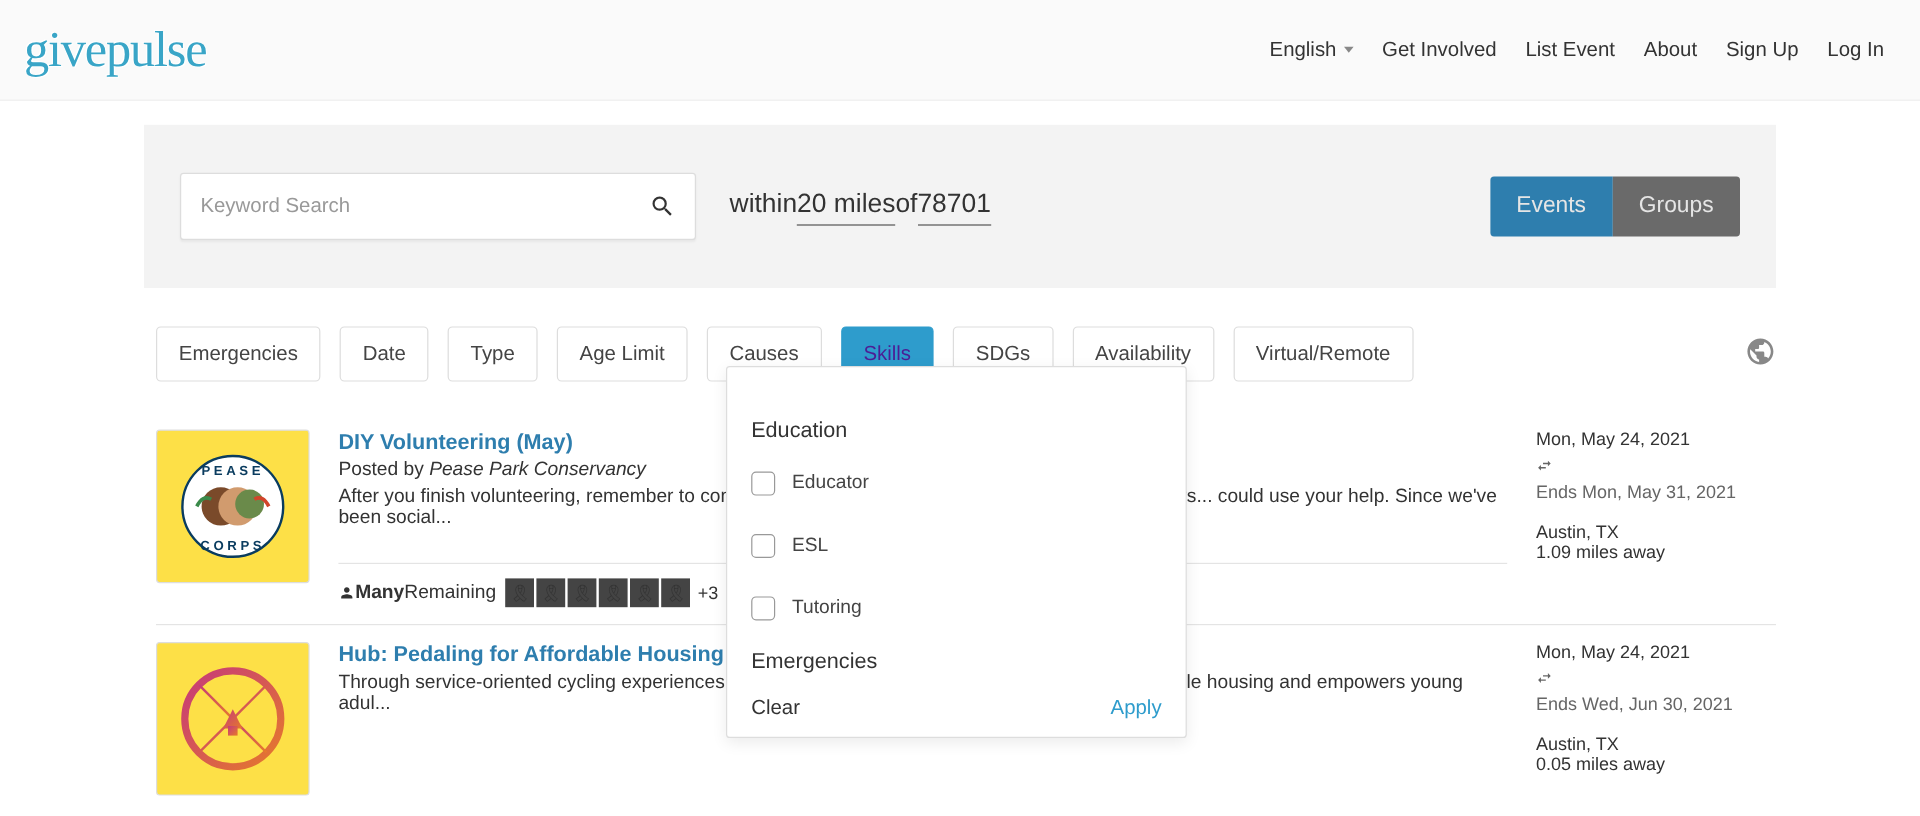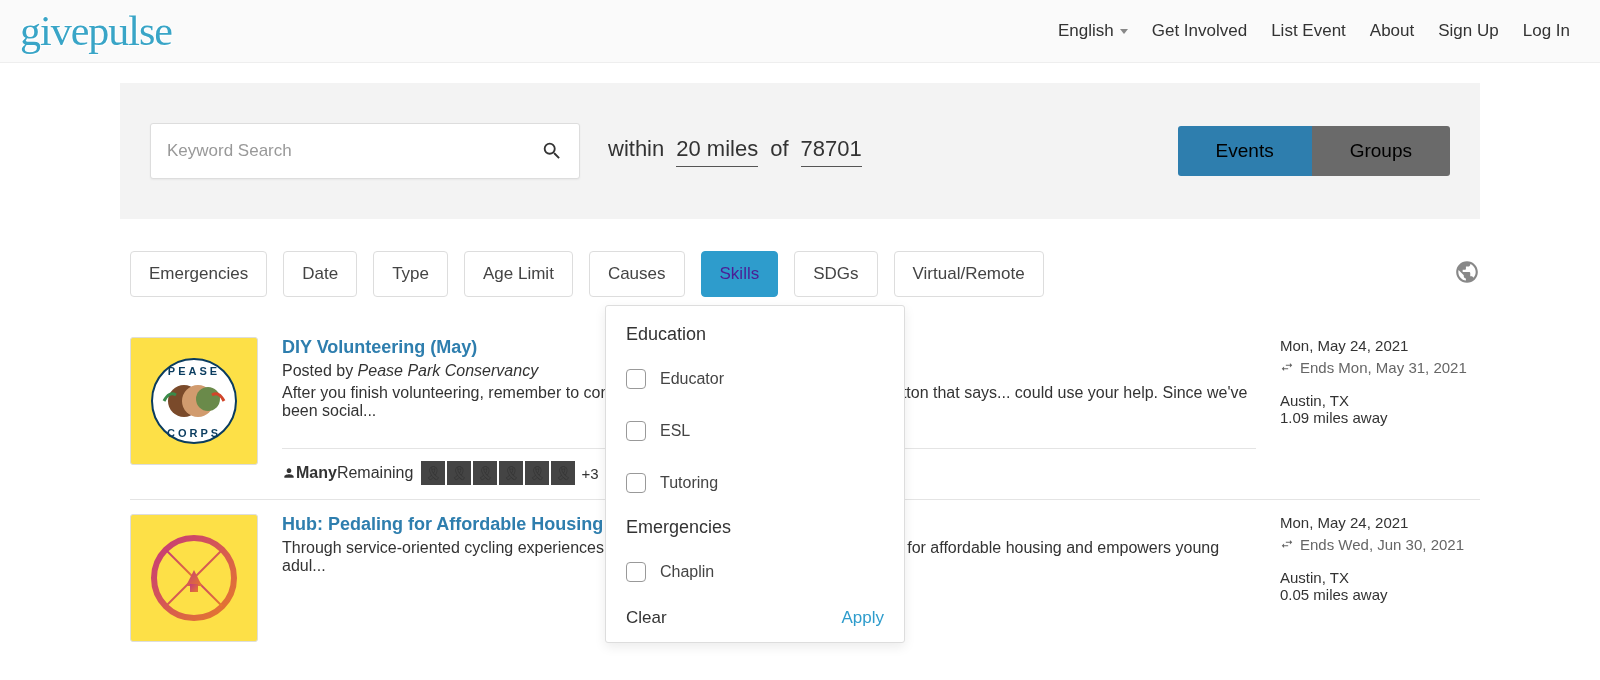--- a/index.html
+++ b/index.html
@@ -14,21 +14,21 @@
   }
 
   
   .header {
     display: flex;
     justify-content: space-between;
     align-items: center;
     padding: 10px 30px 10px 20px;
     border-bottom: 1px solid #eee;
     background: #fafafa;
-    height: 63px;
+    height: 84px;
   }
   .logo {
     font-family: Georgia, serif;
     font-size: 42px;
     font-weight: 500;
     color: #39a5c7;
     text-shadow: 1px 1px 0 #fff, -1px -1px 0 #fff;
     letter-spacing: -1px;
   }
   .nav {
@@ -74,35 +74,35 @@
     color: #333;
   }
   .search-input::placeholder { color: #999; }
   .search-icon-svg { width: 22px; height: 22px; fill: #333; }
 
   .search-text {
     font-size: 22px;
     color: #333;
     display: flex;
     align-items: baseline;
-    gap: 12px;
+    gap: 0;
   }
   .underlined {
     border-bottom: 1px solid #555;
     padding-bottom: 4px;
   }
 
   .toggle-group {
     margin-left: auto;
     display: flex;
   }
   .toggle-btn {
-    padding: 14px 38px;
+    padding: 14px 22px;
     font-size: 19px;
-    color: #000000;
+    color: #e5e5e5;
     cursor: pointer;
     border: none;
   }
   .toggle-events { background: #2e7eae; border-radius: 3px 0 0 3px; }
   .toggle-groups { background: #6a6a6a; border-radius: 0 3px 3px 0; }
 
   
   .filter-row {
     display: flex;
     align-items: center;
@@ -125,26 +125,26 @@
     border-color: #2e9ccc;
   }
   .globe-wrap { margin-left: auto; }
   .globe-icon { width: 26px; height: 26px; fill: #888; }
 
   
   .dropdown {
     position: absolute;
     top: 305px;
     left: 605px;
-    width: 300px;
+    width: 384px;
     background: #fff;
     border: 1px solid #ddd;
     border-radius: 3px;
     box-shadow: 0 4px 12px rgba(0,0,0,0.08);
-    padding: 16px 20px 14px 20px;
+    padding: 40px 20px 14px 20px;
     z-index: 10;
   }
   .dd-section-title {
     font-size: 18px;
     color: #333;
     margin-bottom: 14px;
     margin-top: 2px;
   }
   .dd-option {
     display: flex;
@@ -222,21 +222,21 @@
   }
   .plus3 { font-size: 15px; color: #333; margin-left: 4px; }
 
   .listing-side {
     width: 200px;
     flex-shrink: 0;
     font-size: 15px;
     color: #333;
   }
   .date-main { font-weight: 400; margin-bottom: 4px; }
-  .date-line { color: #666; display: flex; align-items: flex-start; gap: 6px; line-height: 1.3; margin-bottom: 14px; }
+  .date-line { color: #666; display: flex; align-items: flex-start; gap: 6px; line-height: 1.3; margin-bottom: 14px; flex-direction: column; }
   .swap-icon { width: 14px; height: 14px; margin-top: 2px; flex-shrink: 0; }
   .loc { margin-top: 8px; }
 </style>
 </head>
 <body>
 
 <div class="header">
   <div class="logo">givepulse</div>
   <div class="nav">
     <div class="nav-item">
@@ -271,20 +271,21 @@
 </div>
 
 <div class="filter-row">
   <div class="filter-pill">Emergencies</div>
   <div class="filter-pill">Date</div>
   <div class="filter-pill">Type</div>
   <div class="filter-pill">Age Limit</div>
   <div class="filter-pill">Causes</div>
   <div class="filter-pill active">Skills</div>
   <div class="filter-pill">SDGs</div>
+  <div class="filter-pill">Availability</div>
   <div class="filter-pill">Virtual/Remote</div>
   <div class="globe-wrap">
     <svg class="globe-icon" viewBox="0 0 24 24">
         <path d="M12 2C6.48 2 2 6.48 2 12s4.48 10 10 10 10-4.48 10-10S17.52 2 12 2zm-1 17.93c-3.95-.49-7-3.85-7-7.93 0-.62.08-1.21.21-1.79L9 15v1c0 1.1.9 2 2 2v1.93zm6.9-2.54c-.26-.81-1-1.39-1.9-1.39h-1v-3c0-.55-.45-1-1-1H8v-2h2c.55 0 1-.45 1-1V7h2c1.1 0 2-.9 2-2v-.41c2.93 1.19 5 4.06 5 7.41 0 2.08-.8 3.97-2.1 5.39z"></path>
       </svg>
   </div>
 </div>
 
 <div class="dropdown">
   <div class="dd-section-title">Education</div>
@@ -294,24 +295,20 @@
   </div>
   <div class="dd-option">
     <div class="dd-checkbox"></div>
     <span>ESL</span>
   </div>
   <div class="dd-option">
     <div class="dd-checkbox"></div>
     <span>Tutoring</span>
   </div>
   <div class="dd-section-title">Emergencies</div>
-  <div class="dd-option">
-    <div class="dd-checkbox"></div>
-    <span>Chaplin</span>
-  </div>
   <div class="dd-footer">
     <span class="dd-clear">Clear</span>
     <span class="dd-apply">Apply</span>
   </div>
 </div>
 
 <div class="listings">
 
   <div class="listing">
     <div class="thumb">

